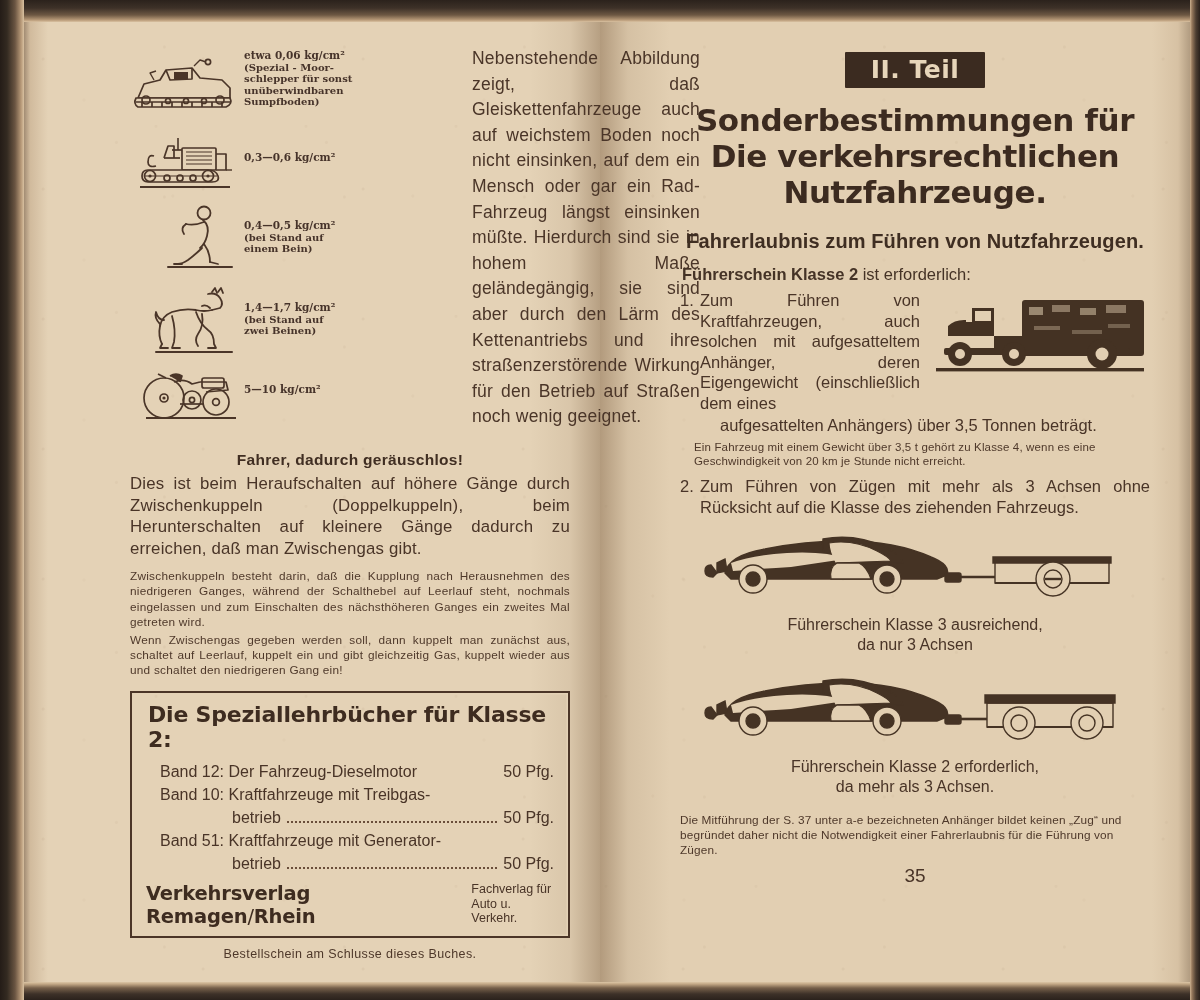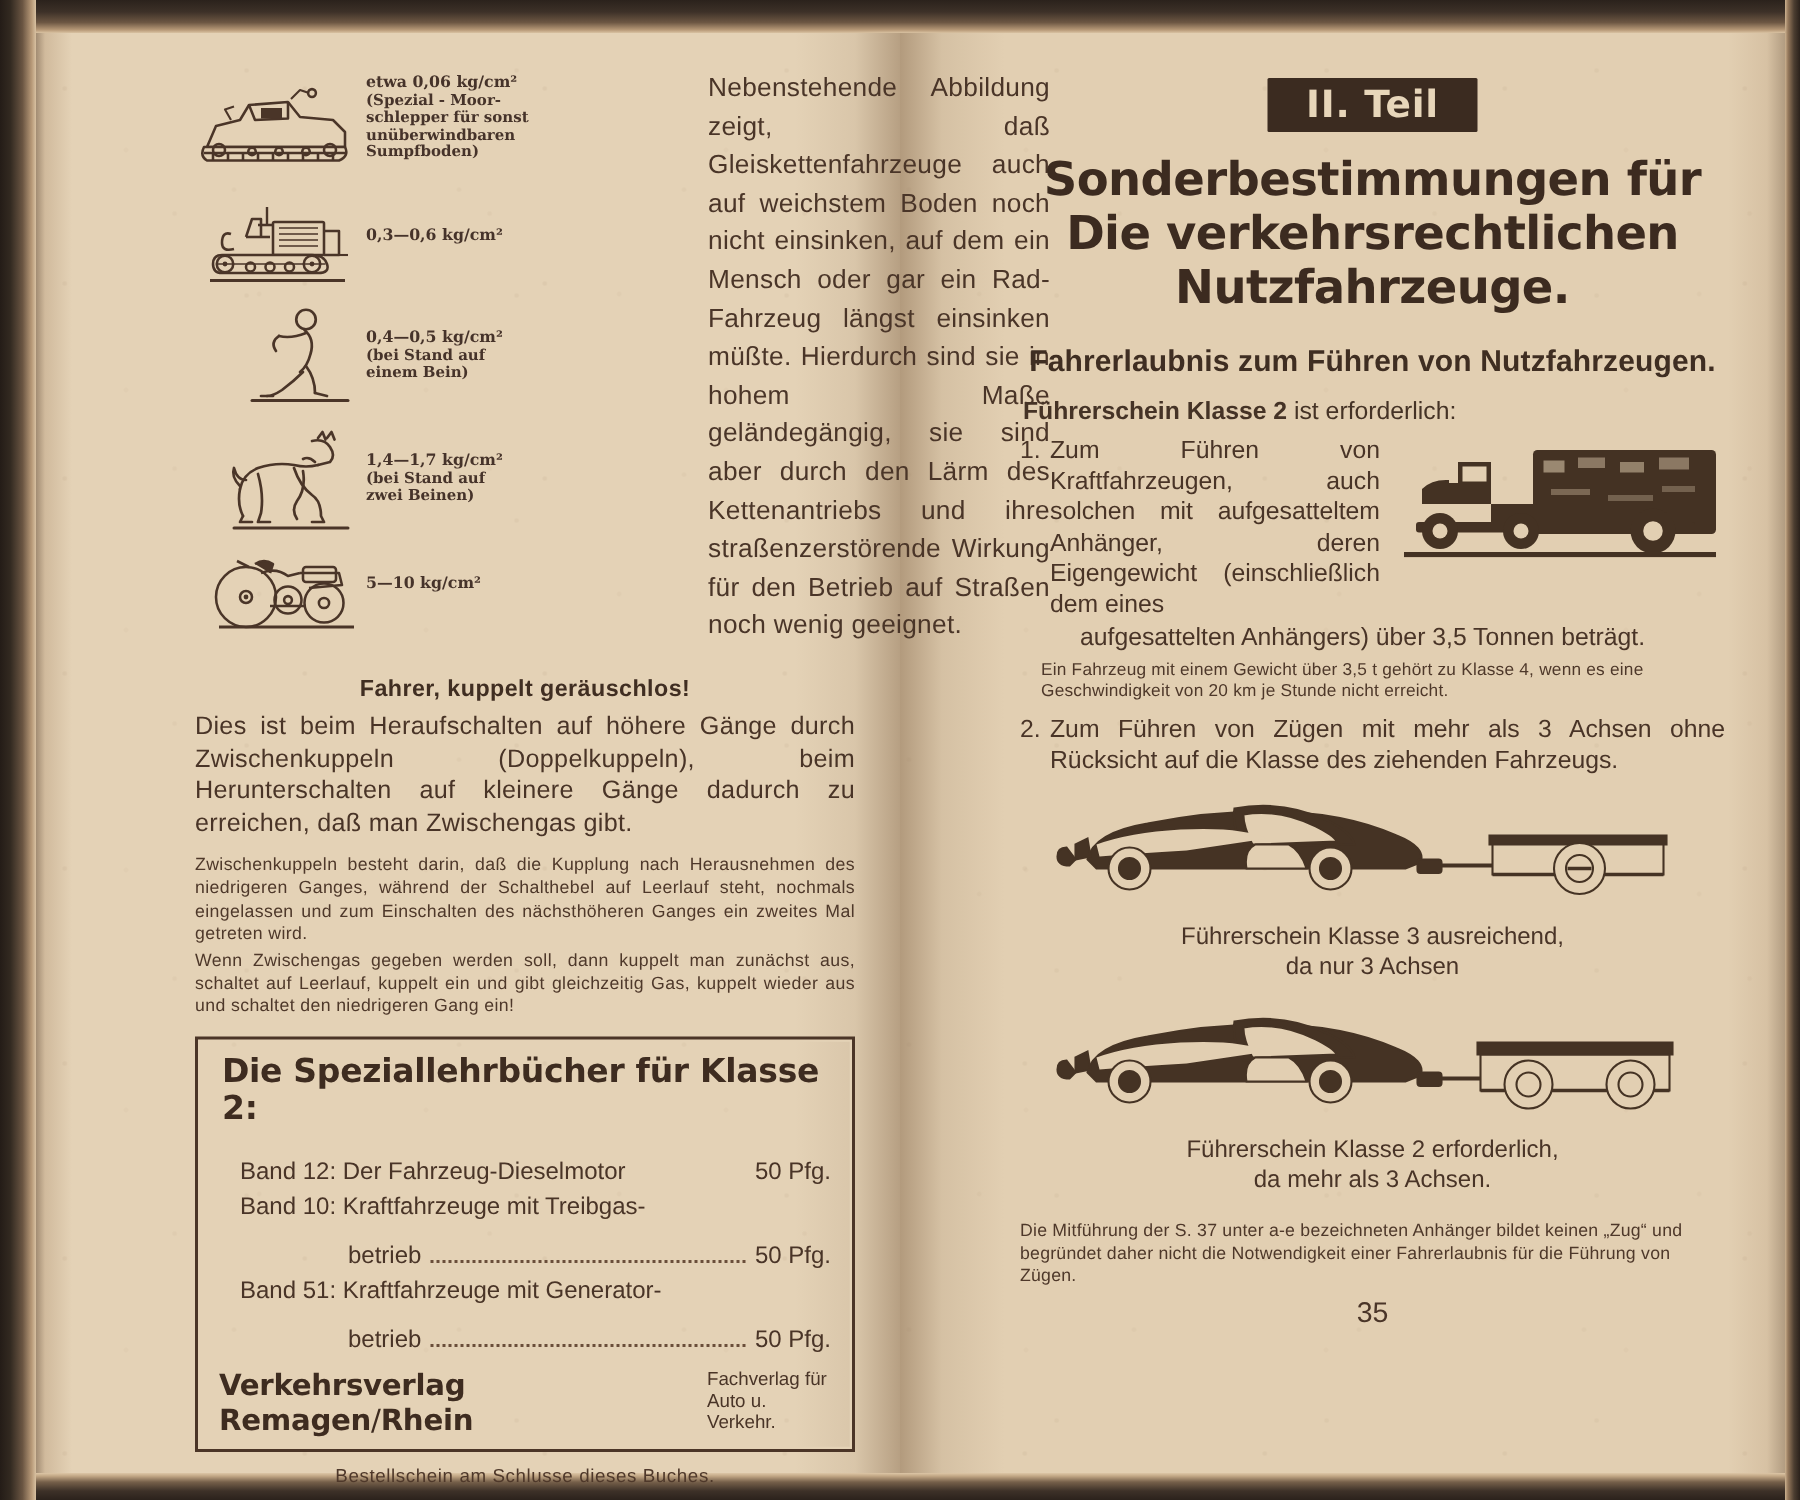--- a/index.html
+++ b/index.html
@@ -103,21 +103,21 @@
     font-family:"DejaVu Sans", sans-serif;
     font-weight:bold;font-size:22px;color:#3e2c20;
     letter-spacing:-0.2px;margin:0 0 8px 2px;
   }
   .ad-line{
     display:flex;align-items:baseline;font-size:16px;color:#493427;
     line-height:23px;margin-left:14px;
   }
   .ad-line .lbl{white-space:pre;}
   .ad-dots{flex:1;border-bottom:2px dotted #6a4e3a;margin:0 6px 4px 6px;min-width:10px;}
-  .ad-price{white-space:pre;margin-top:10px;}
+  .ad-price{white-space:pre;}
   .ad-line.indent{margin-left:86px;}
   .ad-foot{display:flex;align-items:flex-end;margin-top:7px;}
   .ad-pub{
     font-family:"DejaVu Sans", sans-serif;font-weight:bold;font-size:19.5px;
     color:#3e2c20;letter-spacing:-0.2px;
   }
   .ad-pub .slash{font-weight:normal;}
   .ad-sub{font-size:12.5px;line-height:14.5px;color:#493427;margin-left:9px;padding-bottom:2px;}
   .orderline{text-align:center;font-size:12.5px;color:#4e382a;margin-top:9px;letter-spacing:.4px;}
   .folio{text-align:center;font-size:19px;color:#4a3528;margin-top:6px;}
@@ -285,21 +285,21 @@
           </g>
         </svg>
       </div>
       <div class="figlabel" style="top:338px;">
         <span class="fr-txt">5—10 kg/cm²</span>
       </div>
 
       <div class="textcol body-txt">Nebenstehende Abbildung zeigt, daß Gleiskettenfahrzeuge auch auf weichstem Boden noch nicht einsinken, auf dem ein Mensch oder gar ein Rad-Fahrzeug längst einsinken müßte. Hierdurch sind sie in hohem Maße geländegängig, sie sind aber durch den Lärm des Kettenantriebs und ihre straßenzerstörende Wirkung für den Betrieb auf Straßen noch wenig geeignet.</div>
     </div>
 
-    <div class="subhead">Fahrer, kuppelt geräuschlos!</div>
+    <div class="subhead">Fahrer, dadurch geräuschlos!</div>
     <div class="p-main body-txt">Dies ist beim Heraufschalten auf höhere Gänge durch Zwischenkuppeln (Doppelkuppeln), beim Herunterschalten auf kleinere Gänge dadurch zu erreichen, daß man Zwischengas gibt.</div>
     <div class="p-small body-txt">Zwischenkuppeln besteht darin, daß die Kupplung nach Herausnehmen des niedrigeren Ganges, während der Schalthebel auf Leerlauf steht, nochmals eingelassen und zum Einschalten des nächsthöheren Ganges ein zweites Mal getreten wird.</div>
     <div class="p-small body-txt">Wenn Zwischengas gegeben werden soll, dann kuppelt man zunächst aus, schaltet auf Leerlauf, kuppelt ein und gibt gleichzeitig Gas, kuppelt wieder aus und schaltet den niedrigeren Gang ein!</div>
 
     <div class="adbox">
       <div class="ad-title">Die Speziallehrbücher für Klasse 2:</div>
 
       <div class="ad-line">
         <span class="lbl">Band 12: Der Fahrzeug-Dieselmotor</span>
         <span class="ad-dots" style="border:none;"></span>

